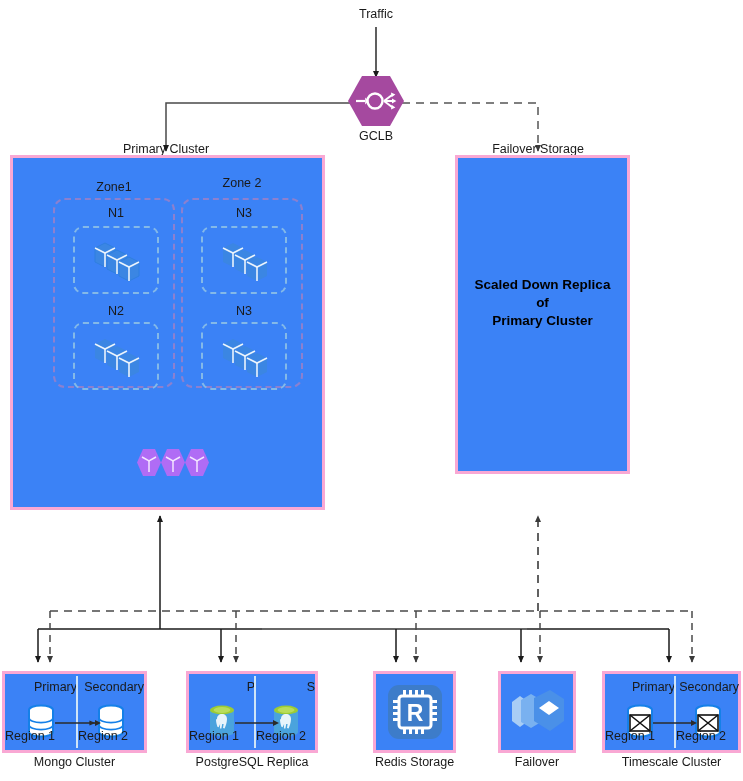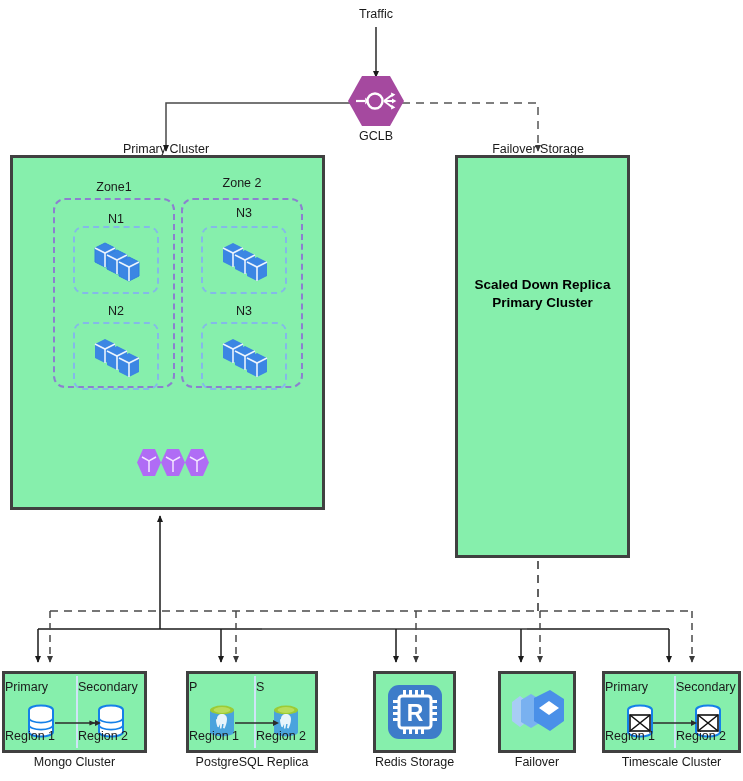--- a/index.html
+++ b/index.html
@@ -4,28 +4,28 @@
 <title>Architecture Diagram</title>
 <style>
   html,body{margin:0;padding:0;background:#ffffff;}
   body{font-family:"Liberation Sans",sans-serif;color:#000;}
   #stage{position:relative;width:743px;height:781px;overflow:hidden;background:#fff;}
   #svgroot{position:absolute;left:0;top:0;width:743px;height:781px;}
 
   .lbl{position:absolute;font-size:12.5px;line-height:1.15;color:#1a1a1a;white-space:nowrap;}
   .lbl.c{transform:translateX(-50%);}
 
-  .bluebox{position:absolute;border:3px solid #404040;background:#86efac;box-sizing:border-box;}
+  .bluebox{position:absolute;border:3px solid #f9a8d4;background:#3b82f6;box-sizing:border-box;}
   .zonebox{position:absolute;border:2px dashed #8c80cf;border-radius:12px;box-sizing:border-box;background:transparent;}
   .nodebox{position:absolute;border:2px dashed #84b9e8;border-radius:10px;box-sizing:border-box;background:transparent;}
 
   .failtext{position:absolute;left:0;right:0;text-align:center;font-size:13.5px;font-weight:bold;line-height:1.35;color:#000;}
 
   .dbcell{position:absolute;top:0;bottom:0;box-sizing:border-box;}
-  .dbcell .hdr{position:absolute;top:6px;left:0;right:0;text-align:left;font-size:12.5px;color:#1a1a1a;}
+  .dbcell .hdr{position:absolute;top:6px;left:0;right:0;text-align:right;font-size:12.5px;color:#1a1a1a;}
   .dbcell .ftr{position:absolute;bottom:7px;left:0;right:0;text-align:left;font-size:12.5px;color:#1a1a1a;}
   .dbcell .ico{position:absolute;top:30px;left:50%;transform:translateX(-50%);}
   .divider{position:absolute;top:2px;bottom:2px;width:2px;background:#cfe4f7;}
   .centerico{position:absolute;top:50%;left:50%;transform:translate(-50%,-50%);}
   .capt{position:absolute;top:100%;left:50%;transform:translateX(-50%);margin-top:5px;font-size:12.5px;white-space:nowrap;color:#1a1a1a;}
   svg{display:block;overflow:visible;}
 </style>
 </head>
 <body>
 
@@ -88,21 +88,21 @@
       <path d="M44.6,30.8 L48.4,33.4 L44,35.4 z" fill="#fff"></path>
     </svg>
   </div>
   <div class="lbl c" style="left:376px;top:129px;">GCLB</div>
 
   <div class="lbl c" style="left:166px;top:142px;">Primary Cluster</div>
   <div class="bluebox" style="left:10px;top:155px;width:315px;height:355px;">
 
     <div class="lbl c" style="left:101px;top:22px;">Zone1</div>
     <div class="zonebox" style="left:40px;top:40px;width:122px;height:190px;">
-      <div class="lbl c" style="left:61px;top:12px;">N1</div>
+      <div class="lbl c" style="left:61px;top:6px;">N1</div>
       <div class="nodebox" style="left:18px;top:26px;width:86px;height:68px;">
         <svg style="position:absolute;left:14px;top:10px;" width="58" height="48" viewBox="0 0 58 48">
           <g fill="#2f7fe0" stroke="#2f7fe0" stroke-width="1">
             <path d="M6,10 L16,5 L26,10 L26,24 L16,29 L6,24 z" fill="#3b86e3"></path>
             <path d="M6,10 L16,15 L26,10" fill="none" stroke="#eaf3fd" stroke-width="1.6"></path>
             <path d="M16,15 L16,29" fill="none" stroke="#eaf3fd" stroke-width="1.6"></path>
             <path d="M18,17 L28,12 L38,17 L38,31 L28,36 L18,31 z" fill="#3b86e3"></path>
             <path d="M18,17 L28,22 L38,17" fill="none" stroke="#eaf3fd" stroke-width="1.6"></path>
             <path d="M28,22 L28,36" fill="none" stroke="#eaf3fd" stroke-width="1.6"></path>
             <path d="M30,24 L40,19 L50,24 L50,38 L40,43 L30,38 z" fill="#3b86e3"></path>
@@ -178,23 +178,24 @@
           <path d="M31,11 L38,15 L45,11"></path>
             <path d="M38,15 L38,26"></path>
           <path d="M55,11 L62,15 L69,11"></path>
             <path d="M62,15 L62,26"></path>
         </g>
       </svg>
     </div>
   </div>
 
   <div class="lbl c" style="left:538px;top:142px;">Failover Storage</div>
-  <div class="bluebox" style="left:455px;top:155px;width:175px;height:403px;">
+  <div class="bluebox" style="left:455px;top:155px;width:175px;height:319px;">
     <div class="failtext" style="top:118px;">
       <div>Scaled Down Replica</div>
+      <div>of</div>
       <div>Primary Cluster</div>
     </div>
   </div>
 
   <div class="bluebox" style="left:2px;top:671px;width:145px;height:82px;">
     <div class="dbcell" style="left:0;width:72px;">
       <div class="hdr">Primary</div>
       <div class="ico">
         <svg width="30" height="34" viewBox="0 0 30 34">
           <ellipse cx="15" cy="6" rx="12" ry="4.6" fill="#fff" stroke="#1580e8" stroke-width="2"></ellipse>

